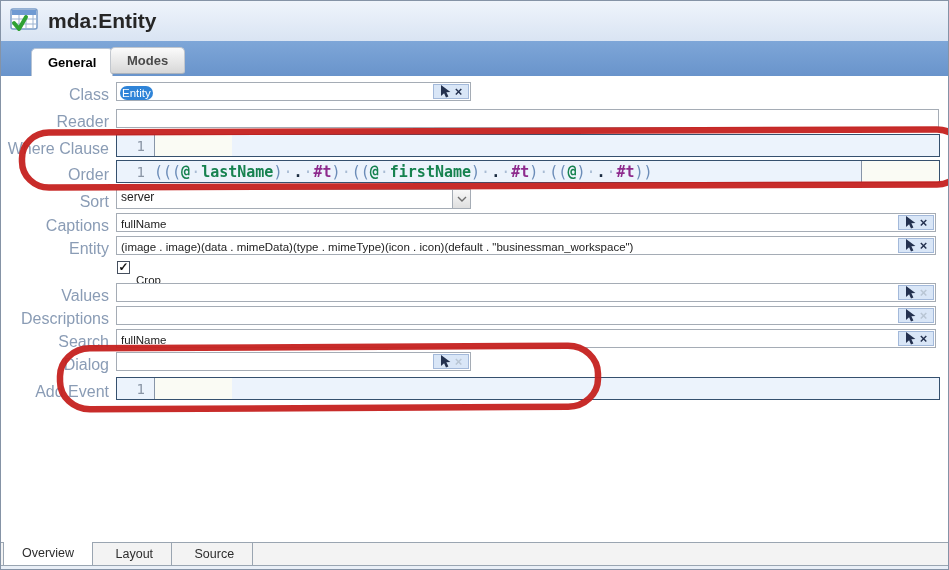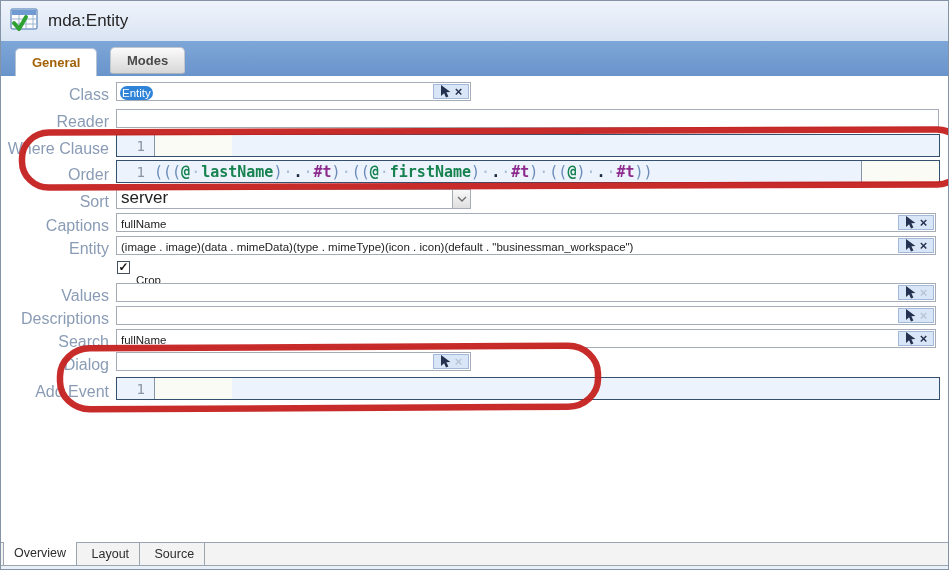--- a/index.html
+++ b/index.html
@@ -7,33 +7,33 @@
     position:relative;width:947px;height:568px;border:1px solid #8593a6;
     font-family:"Liberation Sans",sans-serif;background:#fff;overflow:hidden;
   }
   
   .titlebar{
     position:absolute;left:0;top:0;right:0;height:40px;
     background:linear-gradient(#eff4fb,#d9e4f3);
     display:flex;align-items:center;padding-left:9px;box-sizing:border-box;
   }
   .app-icon{width:30px;height:26px;margin-right:8px;flex:0 0 auto;}
-  .title{font-size:17px;font-weight:normal;color:#262626;}
+  .title{font-size:21px;font-weight:bold;color:#262626;}
   
   .tabband{
     position:absolute;left:0;top:40px;right:0;height:35px;
     background:linear-gradient(#7ea6d8,#6994cb);
   }
   .ttab{
     position:absolute;bottom:0;height:27px;line-height:27px;
     padding:0 16px;font-size:13px;font-weight:bold;
     border-radius:5px 5px 0 0;cursor:default;
   }
   .ttab.active{
-    left:14px;background:#fff;color:#a16207;
+    left:30px;background:#fff;color:#000000;
     border:1px solid #b6c3d4;border-bottom:none;text-align:center;
   }
   .ttab.inactive{
     left:109px;bottom:2px;height:25px;line-height:25px;
     background:linear-gradient(#fbfbfb,#d7d7d7);color:#4a4a4a;
     border:1px solid #c2c7ce;border-bottom-color:#aab2bc;border-radius:5px 5px 3px 3px;
   }
   
   .lbl{
     position:absolute;left:0;width:108px;text-align:right;
@@ -71,21 +71,21 @@
   .tk-tick{color:#1c2b3a;}
   .tk-blue{color:#4d7db8;}
   .tk-paren{color:#6b8cb8;}
   .tk-green{color:#16824f;font-weight:bold;}
   .tk-purple{color:#8d2a8d;font-weight:bold;}
   .tk-dot{color:#1b2c42;font-weight:bold;}
   .tk-sep{color:#a9bcd4;padding:0 1px;}
   
   .selectbox{
     position:absolute;border:1px solid #a5acb5;background:#fff;box-sizing:border-box;
-    font-size:17px;color:#222;display:flex;align-items:flex-end;cursor:default;
+    font-size:12px;color:#222;display:flex;align-items:flex-start;cursor:default;
   }
   .selectbox .sval{flex:1;padding:0 4px;}
   .chev{
     width:17px;height:100%;border-left:1px solid #a5acb5;
     background:linear-gradient(#f8f8f8,#dfdfdf);
     display:flex;align-items:center;justify-content:center;flex:0 0 auto;
   }
   
   .cbx{
     position:absolute;width:13px;height:13px;border:1px solid #454f5e;background:#fff;
@@ -95,21 +95,21 @@
   .cbx-label{position:absolute;font-size:11.5px;color:#1d1d1d;}
   
   .bottombar{
     position:absolute;left:0;right:0;top:541px;height:27px;background:#e9eff7;
   }
   .btabs{
     height:22px;border-top:1px solid #9aa5b1;border-bottom:1px solid #9aa5b1;
     background:#f3f3f3;padding-left:2px;white-space:nowrap;
   }
   .btab{
-    display:inline-block;height:22px;line-height:22px;padding:0 10px;
+    display:inline-block;height:22px;line-height:22px;padding:0 18px;
     border-right:1px solid #9aa5b1;font-size:12.5px;color:#2d2d2d;
     vertical-align:top;background:transparent;cursor:default;
   }
   .btab.active{
     background:#fff;margin-top:-1px;height:23px;
     border-left:1px solid #9aa5b1;
   }
   
   .overlay{position:absolute;left:0;top:0;width:949px;height:570px;pointer-events:none;z-index:40;}
   .ring{fill:none;stroke:#c5211f;stroke-width:6.5;opacity:.95;}

